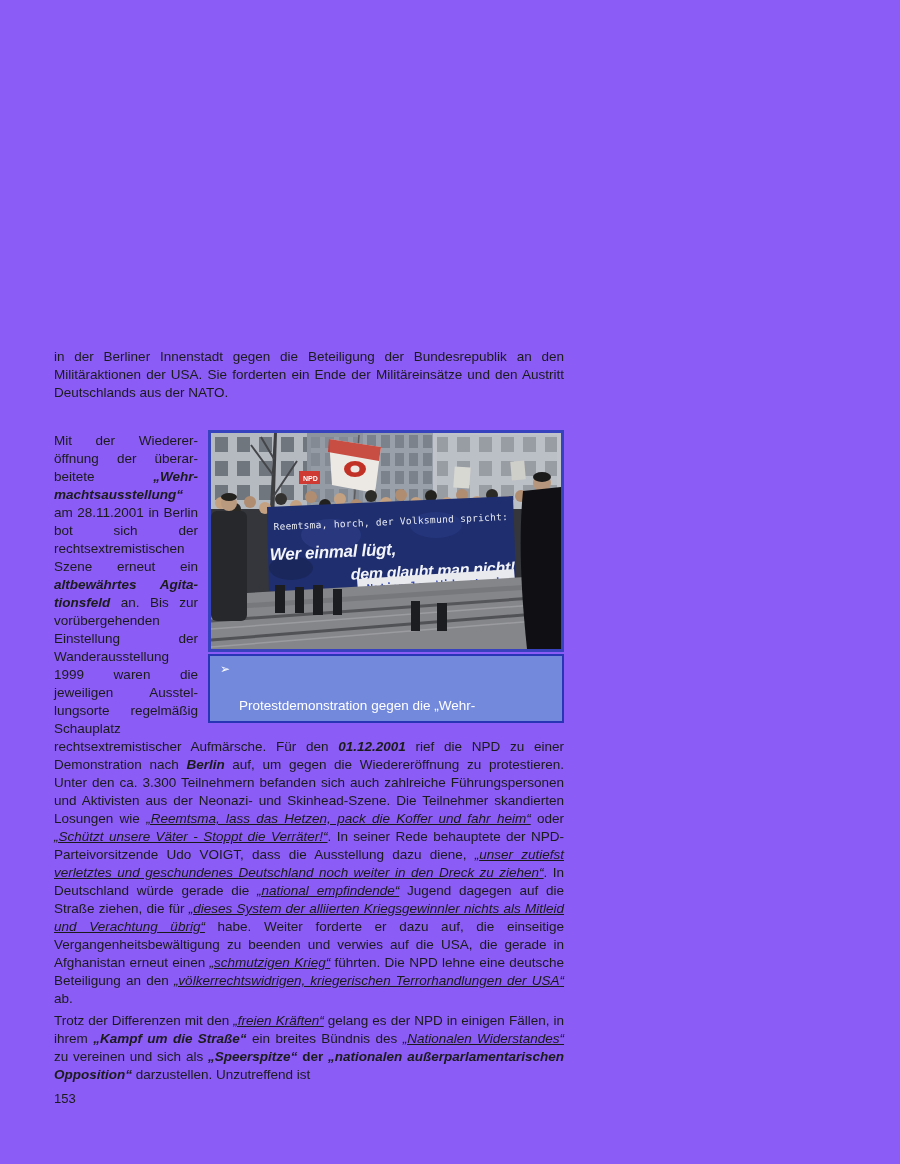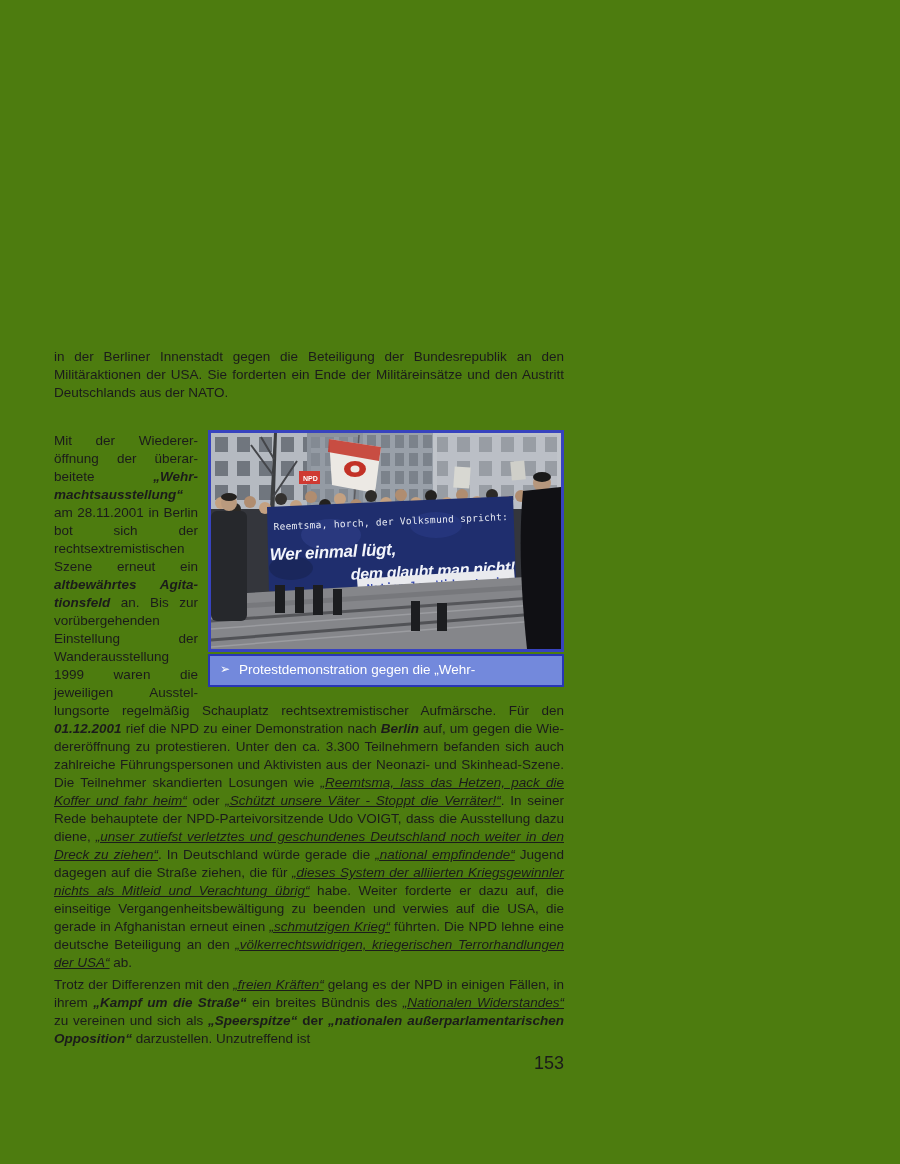--- a/index.html
+++ b/index.html
@@ -1,35 +1,35 @@
 <!DOCTYPE html>
 <html lang="de"><head>
 <meta charset="utf-8">
 <style>
   html,body{margin:0;padding:0;background:#ffffff;}
-  .page{position:relative;width:900px;height:1164px;background:#4d7c0f;overflow:hidden;
+  .page{position:relative;width:900px;height:1164px;background:#8b5cf6;overflow:hidden;
         font-family:"Liberation Sans",sans-serif;color:#1b1b1b;}
   .content{position:absolute;left:54px;top:348px;width:510px;}
   p.para{margin:0;font-size:13.5px;line-height:18px;text-align:justify;}
   p.para.p2{margin-top:30px;}
   p.para.p3{margin-top:4px;}
   .rt-i{font-style:italic;text-decoration:underline;}
   .rt-b{font-weight:bold;}
   .rt-bi{font-weight:bold;font-style:italic;}
 
   .figure-float{float:right;width:356px;margin:-2px 0 8px 10px;}
   .photo-frame{display:block;width:350px;height:216px;border:3px solid #3743be;}
   .photo-frame svg{display:block;}
   .caption{display:flex;margin-top:2px;border:2px solid #2836b6;background:#7389dc;
            color:#ffffff;padding:5px 8px 6px 10px;font-size:13.5px;line-height:17.5px;
            box-sizing:border-box;width:356px;}
   .caption-arrow{flex:0 0 auto;margin-right:9px;font-size:12px;line-height:17.5px;}
-  .cap-line{display:block;}
+  .cap-line{display:block;margin-top:36px;}
 
-  .page-number{font-size:18px;line-height:18px;text-align:right;margin-top:6px;}
+  .page-number{font-size:13px;line-height:18px;text-align:left;margin-top:6px;}
 
   .ban-small{font-family:"DejaVu Sans Mono",monospace;font-size:9.5px;letter-spacing:.3px;fill:#e9ecf4;}
   .ban-big{font-family:"Liberation Sans",sans-serif;font-weight:bold;font-style:italic;
            fill:#f2f4fa;letter-spacing:-.3px;}
   .ban-strip{font-family:"DejaVu Sans Mono",monospace;font-weight:bold;font-size:10.5px;fill:#3347b0;}
   .npd-txt{font-family:"Liberation Sans",sans-serif;font-weight:bold;font-size:7px;fill:#ffffff;}
 </style>
 </head>
 <body>
 

